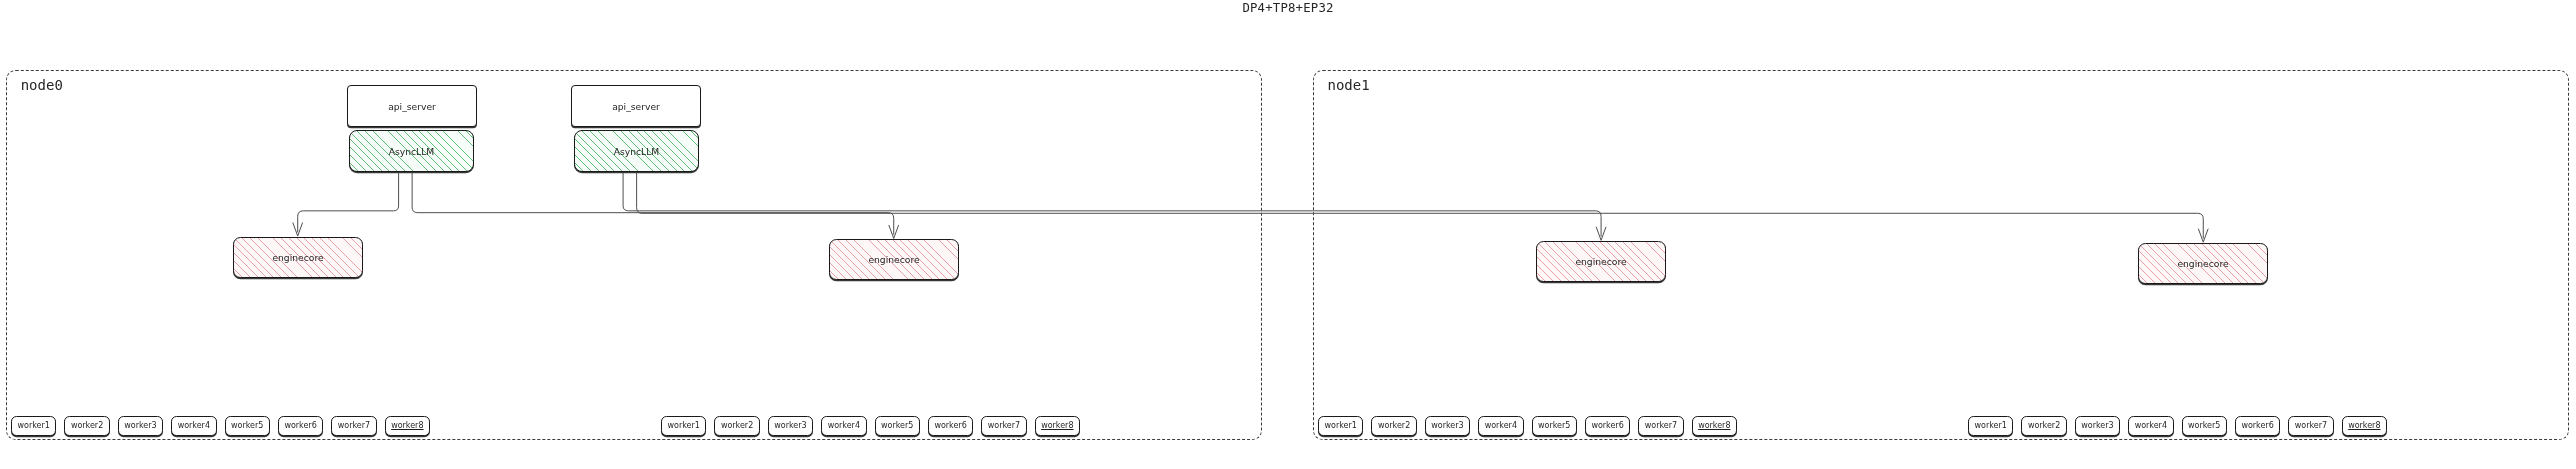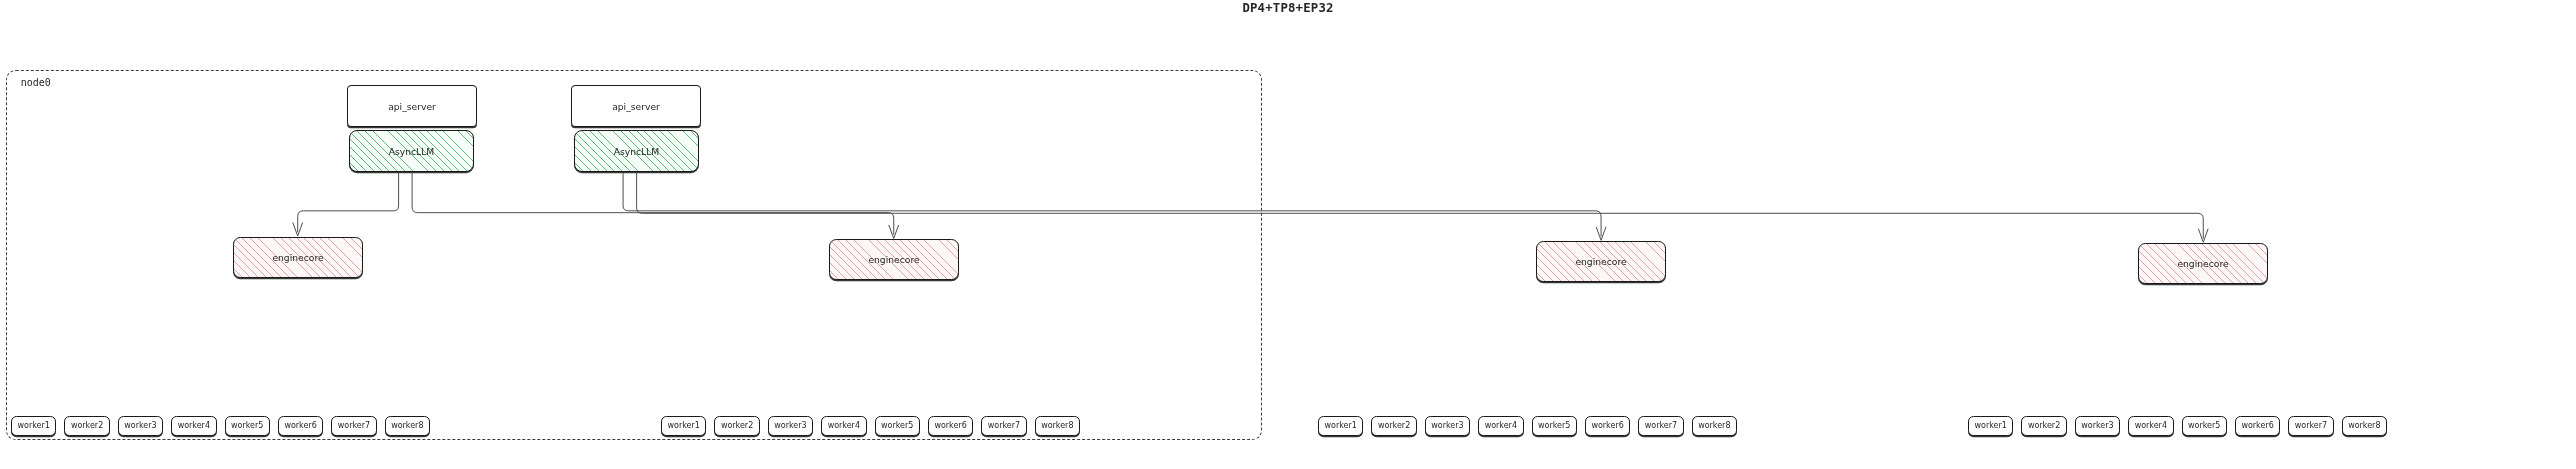--- a/index.html
+++ b/index.html
@@ -7,35 +7,35 @@
     width:2576px;height:469px;position:relative;overflow:hidden;
     font-family:"DejaVu Sans", sans-serif;
     color:#1f1f1f;
   }
   #canvas{position:absolute;left:0;top:0;width:2576px;height:469px;}
 
   
   #diagram-title{
     position:absolute;left:0;top:1.2px;width:2576px;text-align:center;
     font-family:"DejaVu Sans Mono", monospace;
-    font-size:12.3px;font-weight:700;color:#262626;letter-spacing:0.2px;
+    font-size:12.3px;font-weight:400;color:#262626;letter-spacing:0.2px;
   }
 
   
   .node-cluster{
     position:absolute;
     border:1.2px dashed #3b3b3b;
     border-radius:9.8px;
     background:transparent;
     box-sizing:border-box;
   }
   .node-label{
     position:absolute;left:13.5px;top:5.5px;
     font-family:"DejaVu Sans Mono", monospace;
-    font-size:10px;color:#262626;white-space:nowrap;
+    font-size:14px;color:#262626;white-space:nowrap;
   }
 
   
   .gbox{
     position:absolute;box-sizing:border-box;
     border:1.2px solid #1a1a1a;
     display:flex;align-items:center;justify-content:center;
     font-size:9.2px;color:#1f1f1f;white-space:nowrap;
     box-shadow:0 1.2px 0 0 rgba(20,20,20,.85);
   }
@@ -67,21 +67,21 @@
   
   .worker-row{position:absolute;display:flex;align-items:center;}
   .worker{
     box-sizing:border-box;
     border:1.2px solid #1a1a1a;border-radius:5.5px;background:#ffffff;
     height:19.7px;min-width:39px;padding:0 5.5px;margin-right:8px;
     display:flex;align-items:center;justify-content:center;
     font-size:8px;color:#1f1f1f;white-space:nowrap;
     box-shadow:0 1.2px 0 0 rgba(20,20,20,.85);
   }
-  .worker:last-child{margin-right:0;}
+  .worker:last-child{margin-right:0;text-decoration:underline;}
 
   
   #edges{position:absolute;left:0;top:0;width:2576px;height:469px;pointer-events:none;}
   #edges path{fill:none;stroke:#4a4a4a;stroke-width:1.6;}
   #edges .arrowhead{fill:none;stroke:#3a3a3a;stroke-width:1.6;}
 </style>
 </head>
 <body>
 
 <div id="canvas">
@@ -127,20 +127,23 @@
       <div class="worker">worker1</div>
       <div class="worker">worker2</div>
       <div class="worker">worker3</div>
       <div class="worker">worker4</div>
       <div class="worker">worker5</div>
       <div class="worker">worker6</div>
       <div class="worker">worker7</div>
       <div class="worker">worker8</div>
     </div>
 
+  <div class="node-cluster" style="left: 1313px; top: 70px; width: 1256px; height: 370px; border-color: rgb(59, 59, 59);">
+    <div class="node-label">node1</div>
+  </div>
 
   <div class="gbox hatch-red box-engine" style="left:1536px;top:241px;width:130px;height:41px;">
     <span class="lbl">enginecore</span>
   </div>
   <div class="gbox hatch-red box-engine" style="left:2138px;top:243px;width:130px;height:41px;">
     <span class="lbl">enginecore</span>
   </div>
 
   <div class="worker-row" style="left:1318px;top:416px;">
       <div class="worker">worker1</div>

